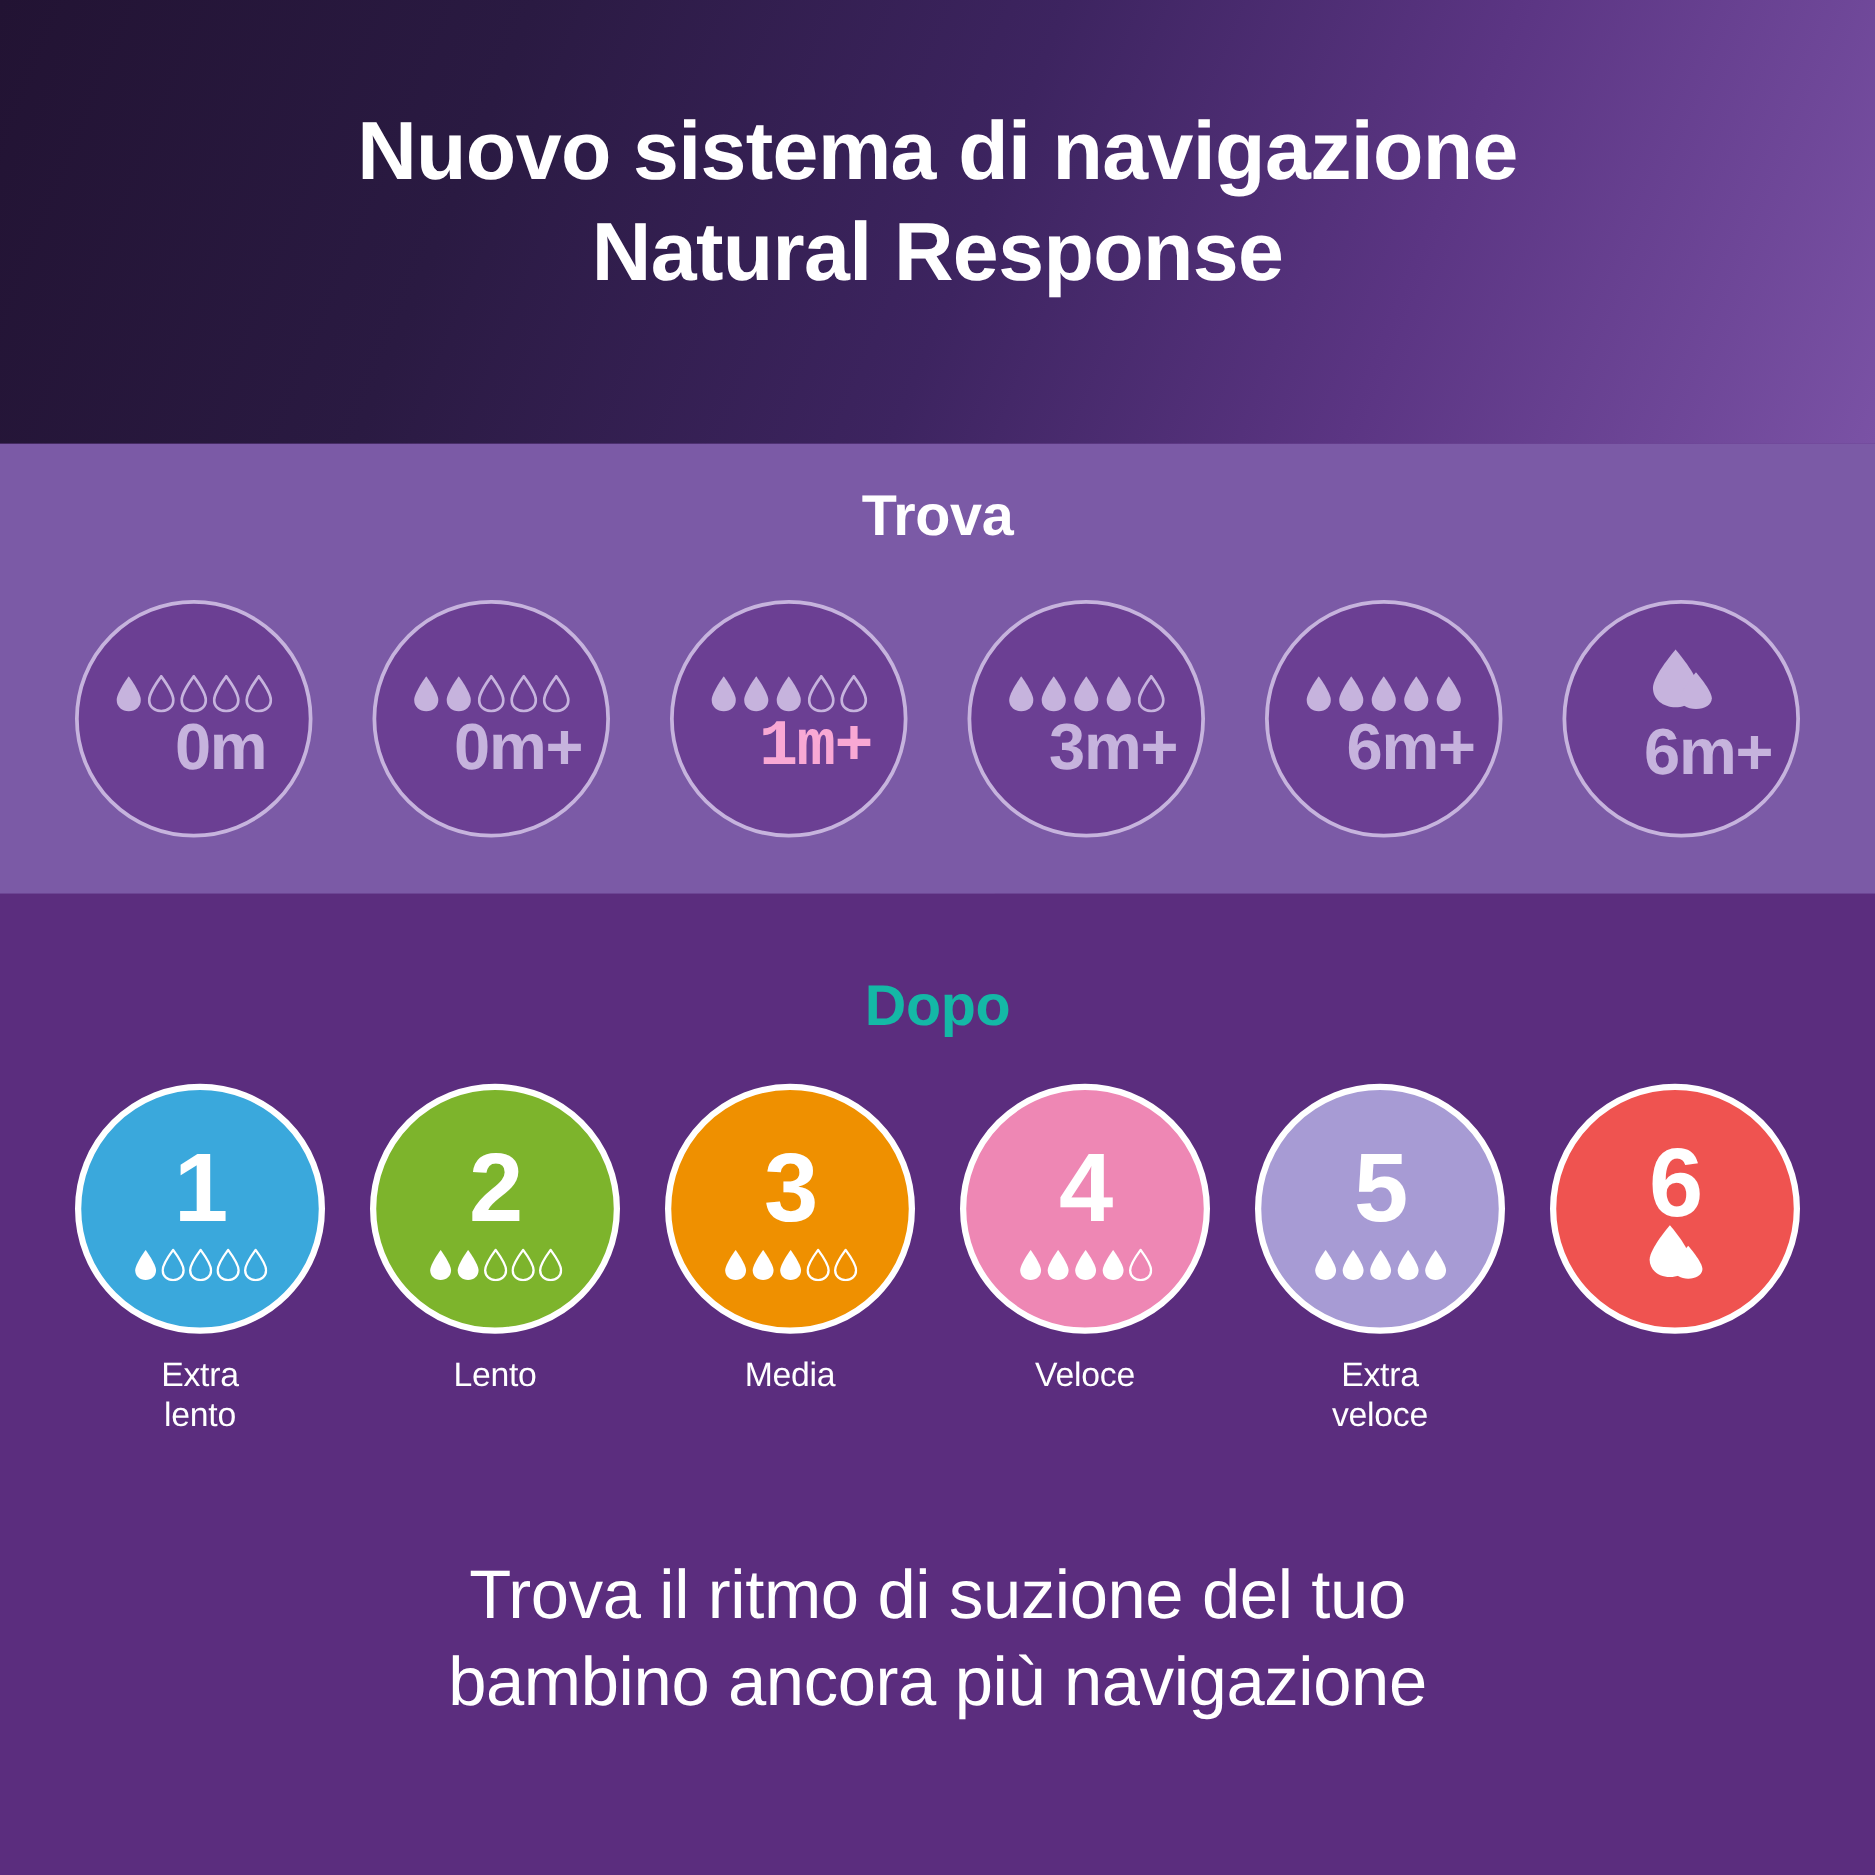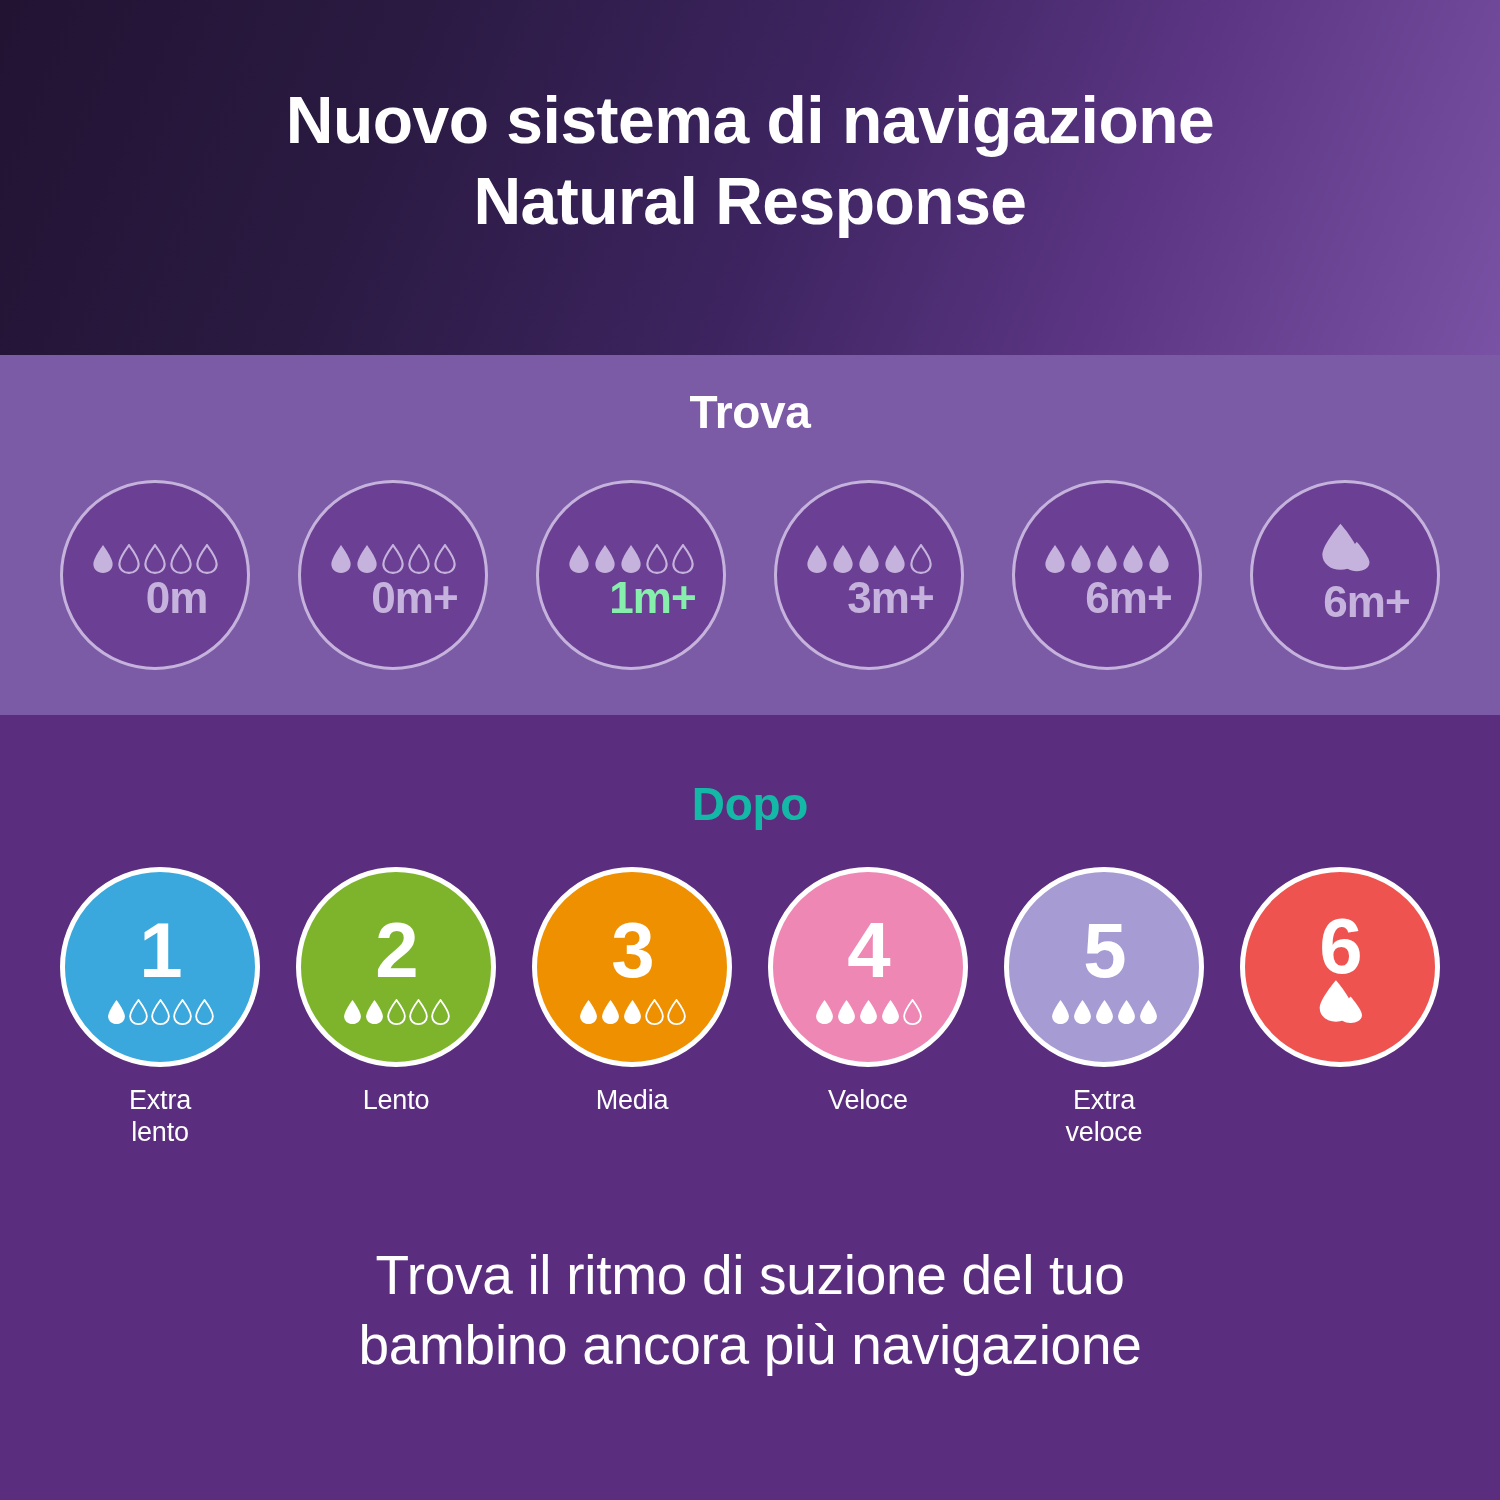--- a/index.html
+++ b/index.html
@@ -86,21 +86,21 @@
   .prima-drops {
     display: flex;
     align-items: flex-end;
     justify-content: center;
     gap: 4px;
     height: 44px;
     margin-bottom: 2px;
   }
   .prima-label {
     color: #c6b3dd;
-    font-size: 44px;
+    font-size: 52px;
     font-weight: bold;
     line-height: 1;
     letter-spacing: -1px;
     margin-left: 43px;
   }
 
   
   .arrow-sep {
     position: absolute;
     left: 50%;
@@ -260,21 +260,21 @@
             <svg width="22" height="30" viewBox="0 0 20 28">
               <path d="M10 1 C10 1 1 13.2 1 18.6 C1 23.7 5.0 27 10 27 C15.0 27 19 23.7 19 18.6 C19 13.2 10 1 10 1 Z" fill="#c6b3dd" stroke="none"></path>
             </svg>
             <svg width="22" height="30" viewBox="0 0 20 28">
               <path d="M10 1 C10 1 1 13.2 1 18.6 C1 23.7 5.0 27 10 27 C15.0 27 19 23.7 19 18.6 C19 13.2 10 1 10 1 Z" fill="none" stroke="#c6b3dd" stroke-width="2"></path>
             </svg>
             <svg width="22" height="30" viewBox="0 0 20 28">
               <path d="M10 1 C10 1 1 13.2 1 18.6 C1 23.7 5.0 27 10 27 C15.0 27 19 23.7 19 18.6 C19 13.2 10 1 10 1 Z" fill="none" stroke="#c6b3dd" stroke-width="2"></path>
             </svg>
           </div>
-          <div class="prima-label" style="color: #86efac;">1m+</div>
+          <div class="prima-label" style="color: #f9a8d4; font-family: Liberation Mono, monospace;">1m+</div>
         </div>
         <div class="prima-circle" style="background: rgb(107, 63, 147); border-color: rgb(198, 179, 221); align-items: center;">
           <div class="prima-drops">
             <svg width="22" height="30" viewBox="0 0 20 28">
               <path d="M10 1 C10 1 1 13.2 1 18.6 C1 23.7 5.0 27 10 27 C15.0 27 19 23.7 19 18.6 C19 13.2 10 1 10 1 Z" fill="#c6b3dd" stroke="none"></path>
             </svg>
             <svg width="22" height="30" viewBox="0 0 20 28">
               <path d="M10 1 C10 1 1 13.2 1 18.6 C1 23.7 5.0 27 10 27 C15.0 27 19 23.7 19 18.6 C19 13.2 10 1 10 1 Z" fill="#c6b3dd" stroke="none"></path>
             </svg>
             <svg width="22" height="30" viewBox="0 0 20 28">

